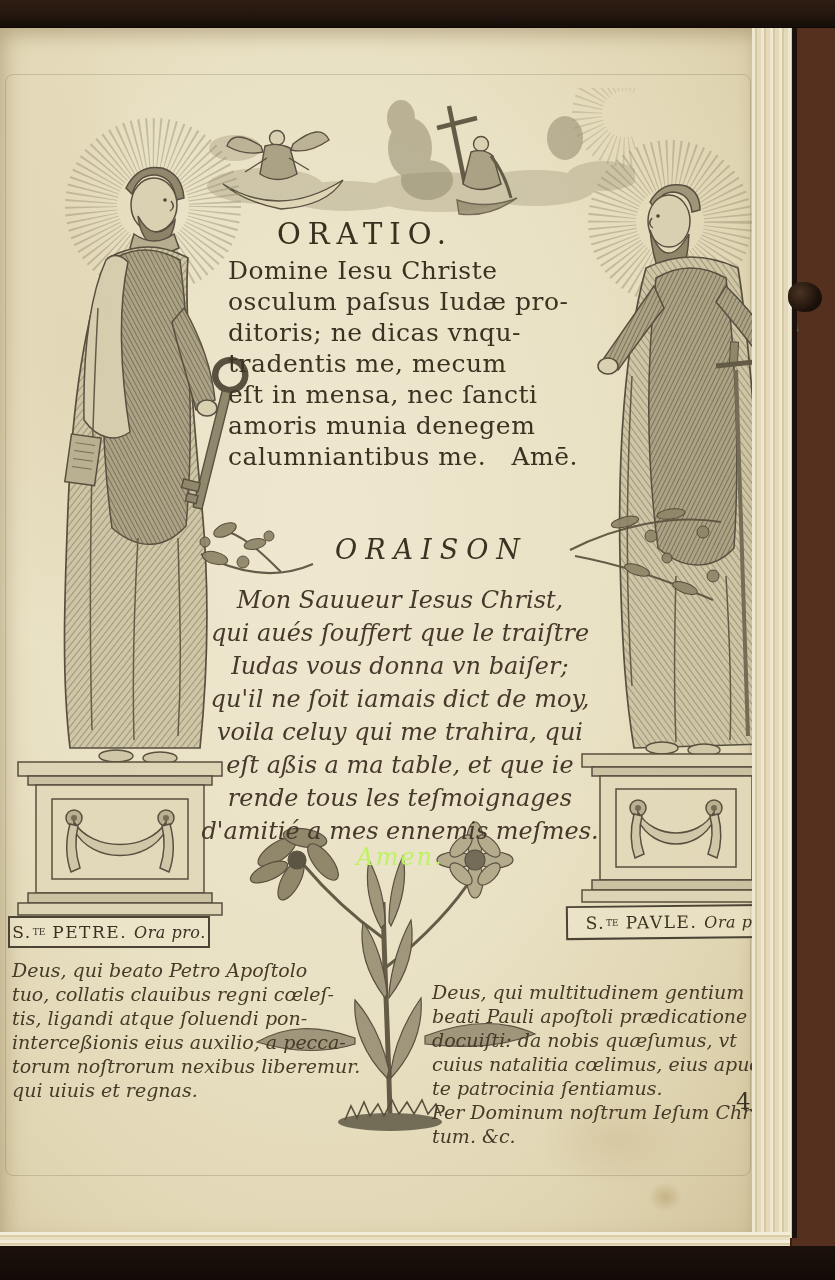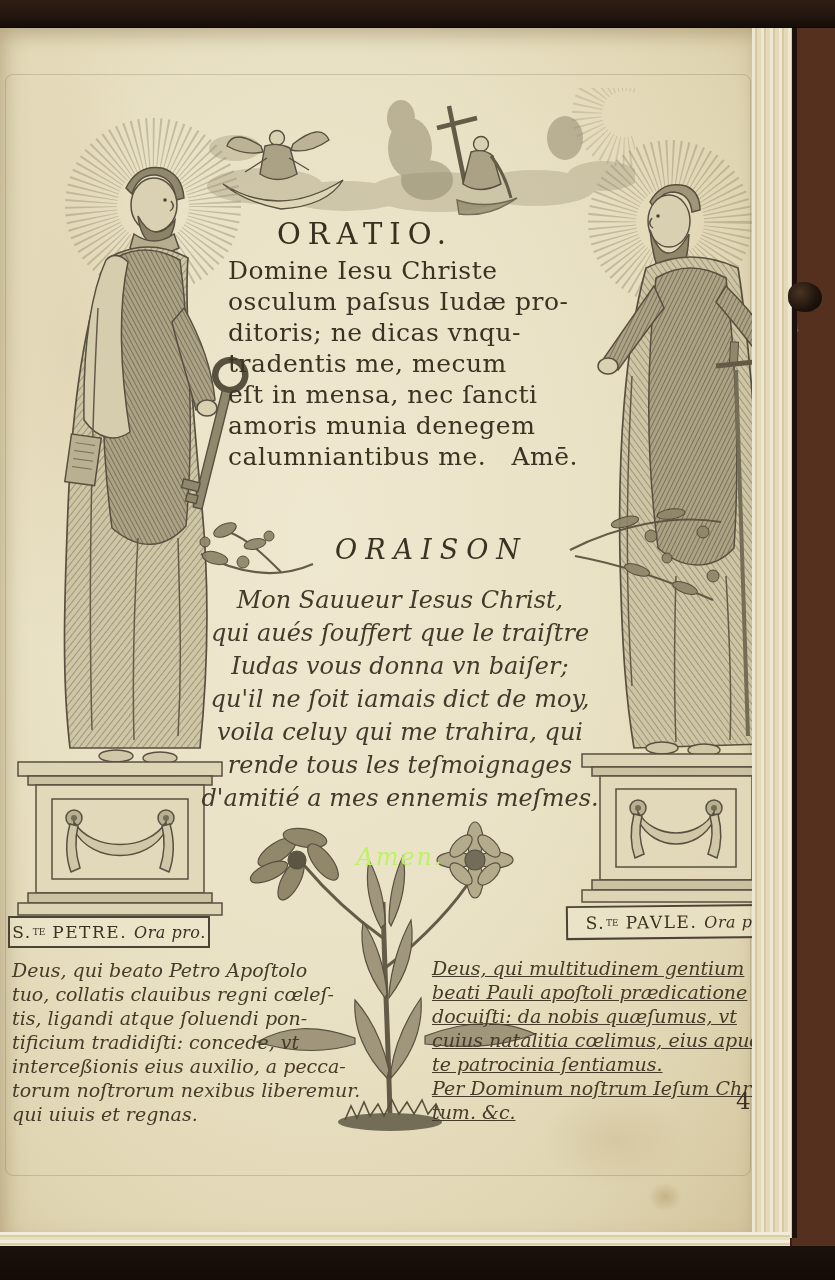--- a/index.html
+++ b/index.html
@@ -91,21 +91,21 @@
   }
   .plaque .sup{font-size:9px;vertical-align:super;letter-spacing:0;margin:0 4px 0 1px;}
   .plaque .nm{margin-left:3px;}
   .plaque .ora{font-style:italic;letter-spacing:.5px;margin-left:7px;font-size:16px;}
   .plaque-left{left:8px;top:916px;width:198px;height:28px;}
   .plaque-right{left:566px;top:905px;width:214px;height:30px;transform:rotate(-.6deg);}
   .prayer-col{
     font-size:19px;line-height:24px;font-style:italic;color:#453b28;
   }
   .prayer-left{left:12px;top:958px;width:410px;}
-  .prayer-right{left:432px;top:956px;width:360px;text-decoration:underline;}
+  .prayer-right{left:432px;top:980px;width:360px;}
   .page-number{left:736px;top:1088px;font-size:23px;color:#3a3322;}
 </style>
 </head>
 <body>
 
 <div class="book-page"></div>
 <div class="plate-mark"></div>
 <div class="stain stain1"></div>
 <div class="stain stain2"></div>
 <div class="stain stain3"></div>
@@ -343,20 +343,21 @@
   </div>
 
 <div class="txt oraison-heading">ORAISON</div>
 
 <div class="txt french-block">
     <div class="line">Mon Sauueur Iesus Christ,</div>
     <div class="line">qui aués ſouffert que le traiſtre</div>
     <div class="line">Iudas vous donna vn baiſer;</div>
     <div class="line">qu'il ne ſoit iamais dict de moy,</div>
     <div class="line">voila celuy qui me trahira, qui</div>
+    <div class="line">eſt aßis a ma table, et que ie</div>
     <div class="line">rende tous les teſmoignages</div>
     <div class="line">d'amitié a mes ennemis meſmes.</div>
   </div>
 
 <div class="txt amen-line">Amen.</div>
 
 <div class="plaque plaque-left">
   <span>S.</span>
     <span class="sup">TE</span>
     <span class="nm">PETRE.</span>
@@ -367,21 +368,20 @@
   <span>S.</span>
     <span class="sup">TE</span>
     <span class="nm">PAVLE.</span>
     <span class="ora">Ora pr.</span>
 </div>
 
 <div class="txt prayer-col prayer-left">
     <div class="line">Deus, qui beato Petro Apoſtolo</div>
     <div class="line">tuo, collatis clauibus regni cœleſ-</div>
     <div class="line">tis, ligandi atque ſoluendi pon-</div>
-    <div class="line">tificium tradidiſti: concede, vt</div>
     <div class="line">interceßionis eius auxilio, a pecca-</div>
     <div class="line">torum noſtrorum nexibus liberemur.</div>
     <div class="line">qui uiuis et regnas.</div>
   </div>
 
 <div class="txt prayer-col prayer-right">
   <div class="line">Deus, qui multitudinem gentium</div>
   <div class="line">beati Pauli apoſtoli prædicatione</div>
   <div class="line">docuiſti: da nobis quæſumus, vt</div>
   <div class="line">cuius natalitia cœlimus, eius apud</div>

